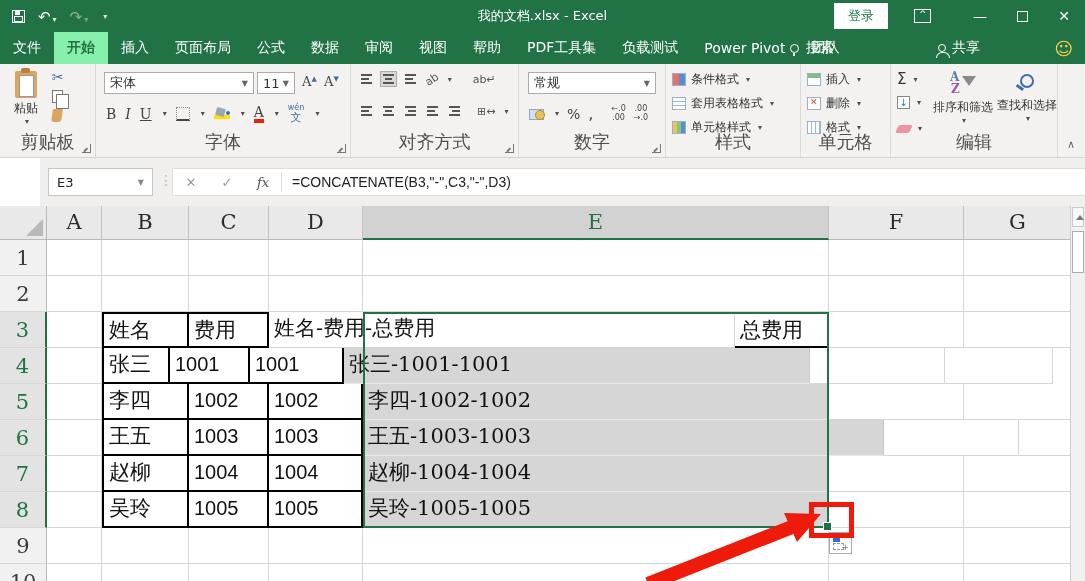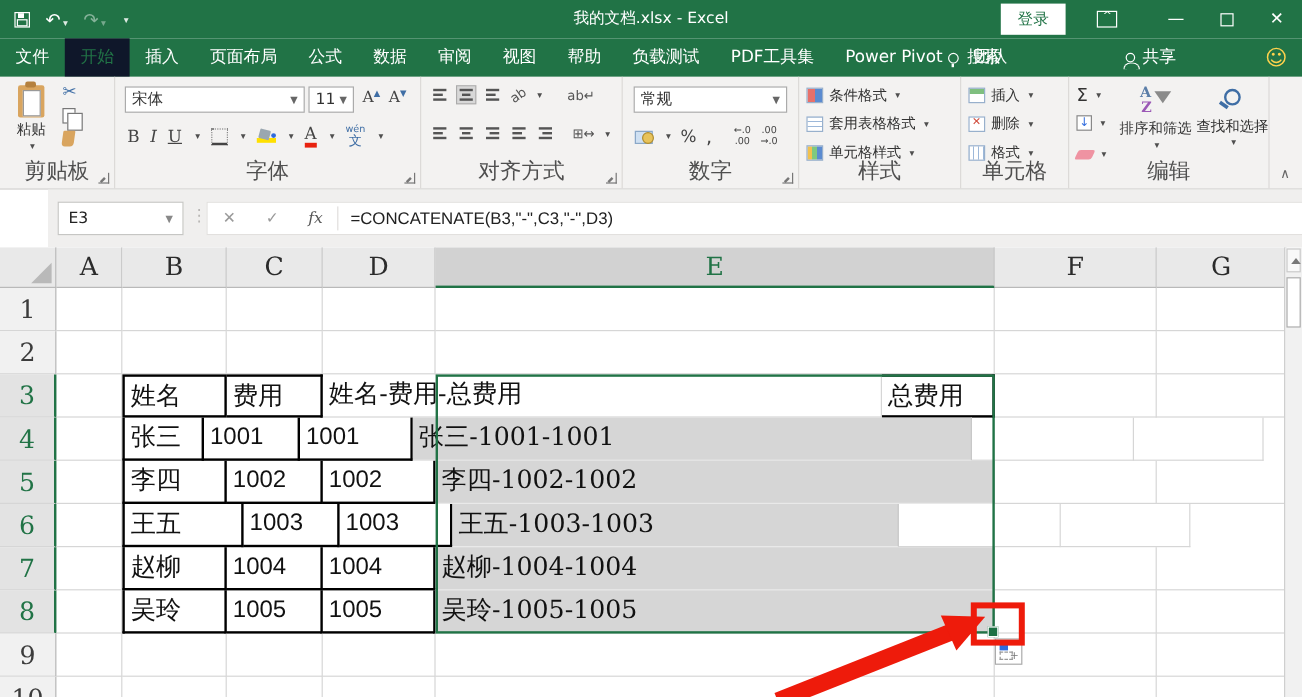--- a/index.html
+++ b/index.html
@@ -20,21 +20,21 @@
   .tb-right { position:absolute; right:0; top:0; height:32px; display:flex; align-items:center; }
   .signin { background:#fff; color:#217346; border:none; font-size:13px; padding:4px 14px; margin-right:26px; cursor:pointer; font-family:inherit; }
   .ribopt { width:17px; height:14px; border:1.5px solid #fff; margin-right:28px; position:relative; }
   .ribopt::before { content:"^"; position:absolute; left:4px; top:-1px; font-size:9px; color:#fff; }
   .winbtn { width:42px; height:32px; display:flex; align-items:center; justify-content:center; font-size:14px; }
   .maxbox { width:11px; height:11px; border:1.5px solid #fff; }
 
   
   .tabrow { position:absolute; left:0; top:32px; width:100%; height:32px; background:#217346; display:flex; align-items:stretch; }
   .tab { color:#fff; font-size:14px; padding:0 13px; display:flex; align-items:center; cursor:pointer; }
-  .tab.active { background:#0f172a; color:#217346; }
+  .tab.active { background:#86efac; color:#217346;font-weight:bold; }
   .tellme { position:absolute; left:790px; top:0; height:32px; display:flex; align-items:center; gap:7px; color:#fff; font-size:14px; }
   .bulb { width:9px; height:9px; border:1.5px solid #fff; border-radius:50%; position:relative; }
   .bulb::after { content:""; position:absolute; left:2px; top:8px; width:2px; height:3px; background:#fff; }
   .share { position:absolute; left:938px; top:0; height:32px; display:flex; align-items:center; gap:6px; color:#fff; font-size:14px; }
   .person { width:8px; height:8px; border:1.5px solid #fff; border-radius:50%; position:relative; }
   .person::after { content:""; position:absolute; left:-3px; top:7px; width:12px; height:5px; border:1.5px solid #fff; border-bottom:none; border-radius:6px 6px 0 0; }
   .smiley { position:absolute; right:12px; top:0; height:32px; display:flex; align-items:center; color:#ffd34d; font-size:18px; }
 
   
   .ribbon { position:absolute; left:0; top:64px; width:100%; height:94px; background:#f3f2f1; border-bottom:1px solid #d5d3d1; font-size:12px; color:#333; }
@@ -175,22 +175,22 @@
   <div class="tabrow">
     <span class="tab">文件</span>
     <span class="tab active">开始</span>
     <span class="tab">插入</span>
     <span class="tab">页面布局</span>
     <span class="tab">公式</span>
     <span class="tab">数据</span>
     <span class="tab">审阅</span>
     <span class="tab">视图</span>
     <span class="tab">帮助</span>
+    <span class="tab">PDF工具集</span>
     <span class="tab">负载测试</span>
-    <span class="tab">PDF工具集</span>
     <span class="tab">Power Pivot</span>
     <span class="tab">团队</span>
     <span class="tellme">
         <span class="bulb"></span>
         <span>搜索</span>
       </span>
     <span class="share">
         <span class="person"></span>
         <span>共享</span>
       </span>
@@ -460,24 +460,24 @@
           <div class="cell tb tl" style="width: 87px;">李四</div>
           <div class="cell tb num" style="width: 80px;">1002</div>
           <div class="cell tb num" style="width: 94px;">1002</div>
           <div class="cell esel" style="width: 466px;">李四-1002-1002</div>
           <div class="cell" style="width: 135px;"></div>
           <div class="cell" style="width: 108px;"></div>
         </div>
         <div class="r">
           <div class="rh sel">6</div>
           <div class="cell" style="width: 55px;"></div>
-          <div class="cell tb tl" style="width: 101px;">王五</div>
+          <div class="cell tb tl" style="width: 87px;">王五</div>
           <div class="cell tb num" style="width: 80px;">1003</div>
           <div class="cell tb num" style="width: 94px;">1003</div>
-          <div class="cell esel" style="width: 372px;">王五-1003-1003</div>
+          <div class="cell esel" style="width: 521px;">王五-1003-1003</div>
           <div class="cell" style="width: 135px;"></div>
           <div class="cell" style="width: 108px;"></div>
         </div>
         <div class="r">
           <div class="rh sel">7</div>
           <div class="cell" style="width: 55px;"></div>
           <div class="cell tb tl" style="width: 87px;">赵柳</div>
           <div class="cell tb num" style="width: 80px;">1004</div>
           <div class="cell tb num" style="width: 94px;">1004</div>
           <div class="cell esel" style="width: 466px;">赵柳-1004-1004</div>

